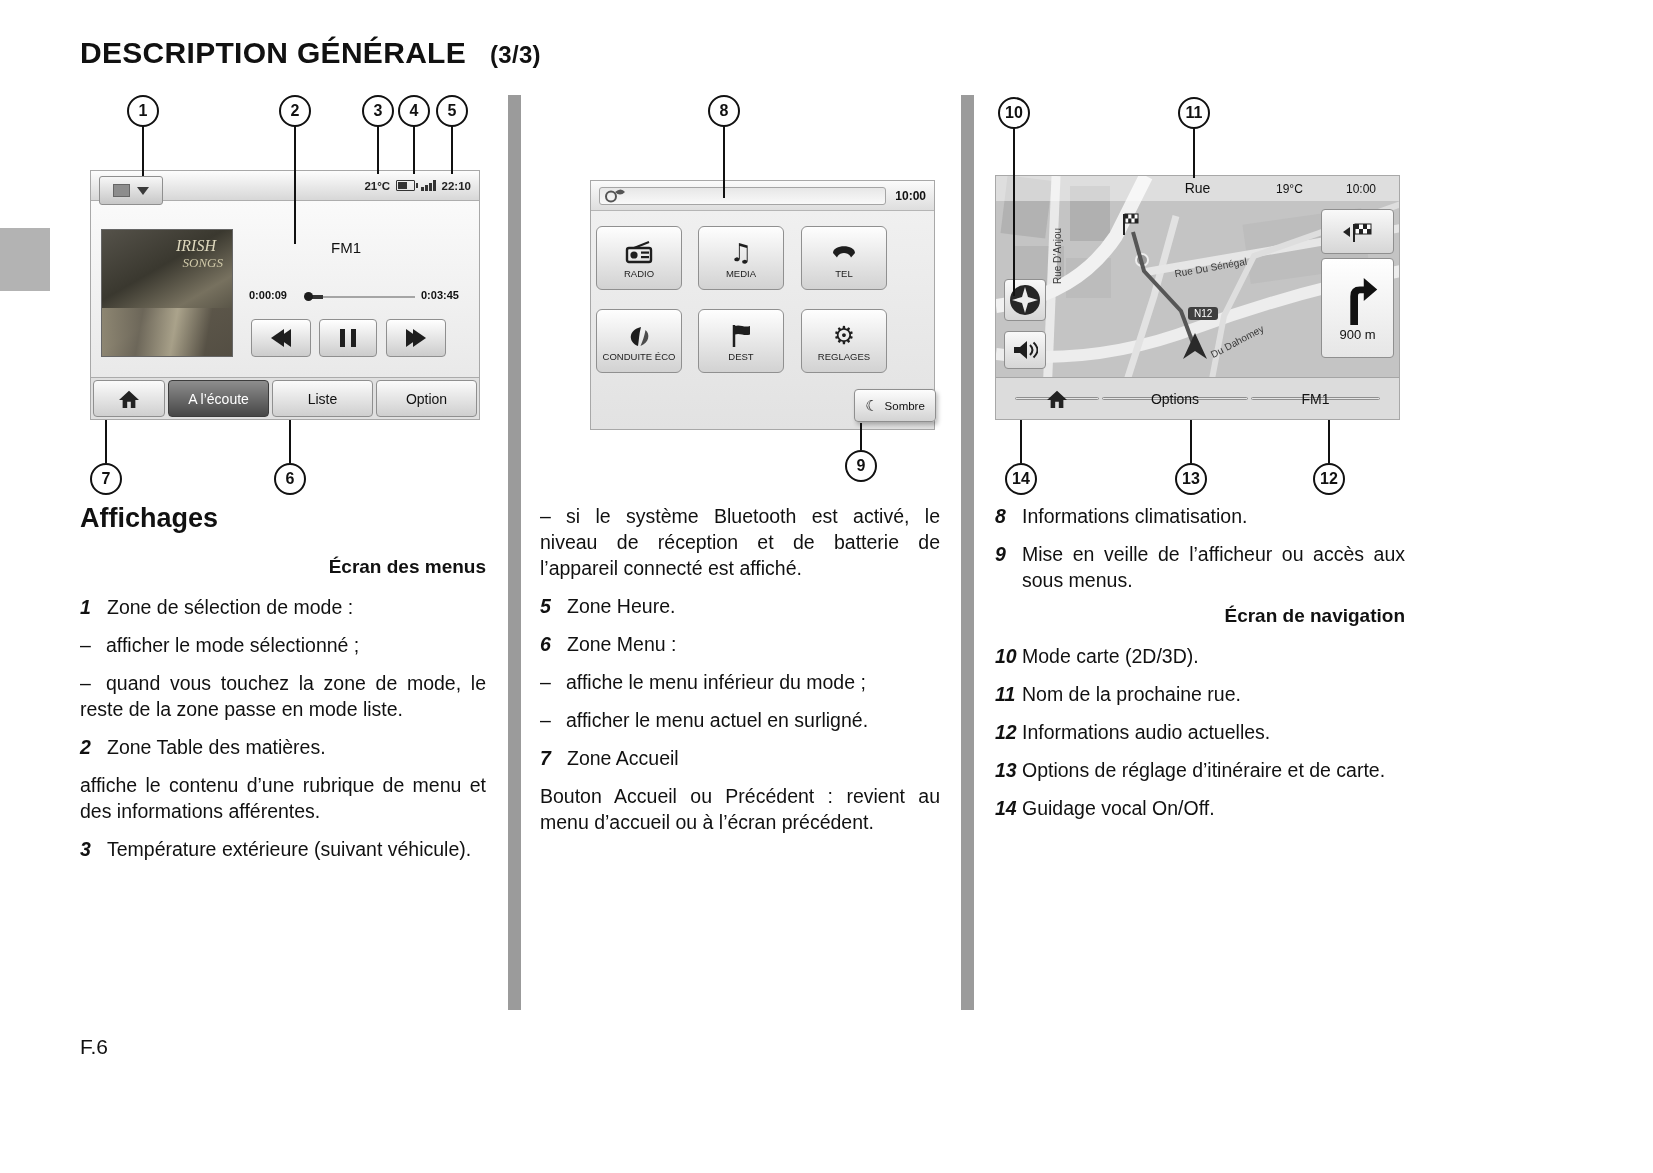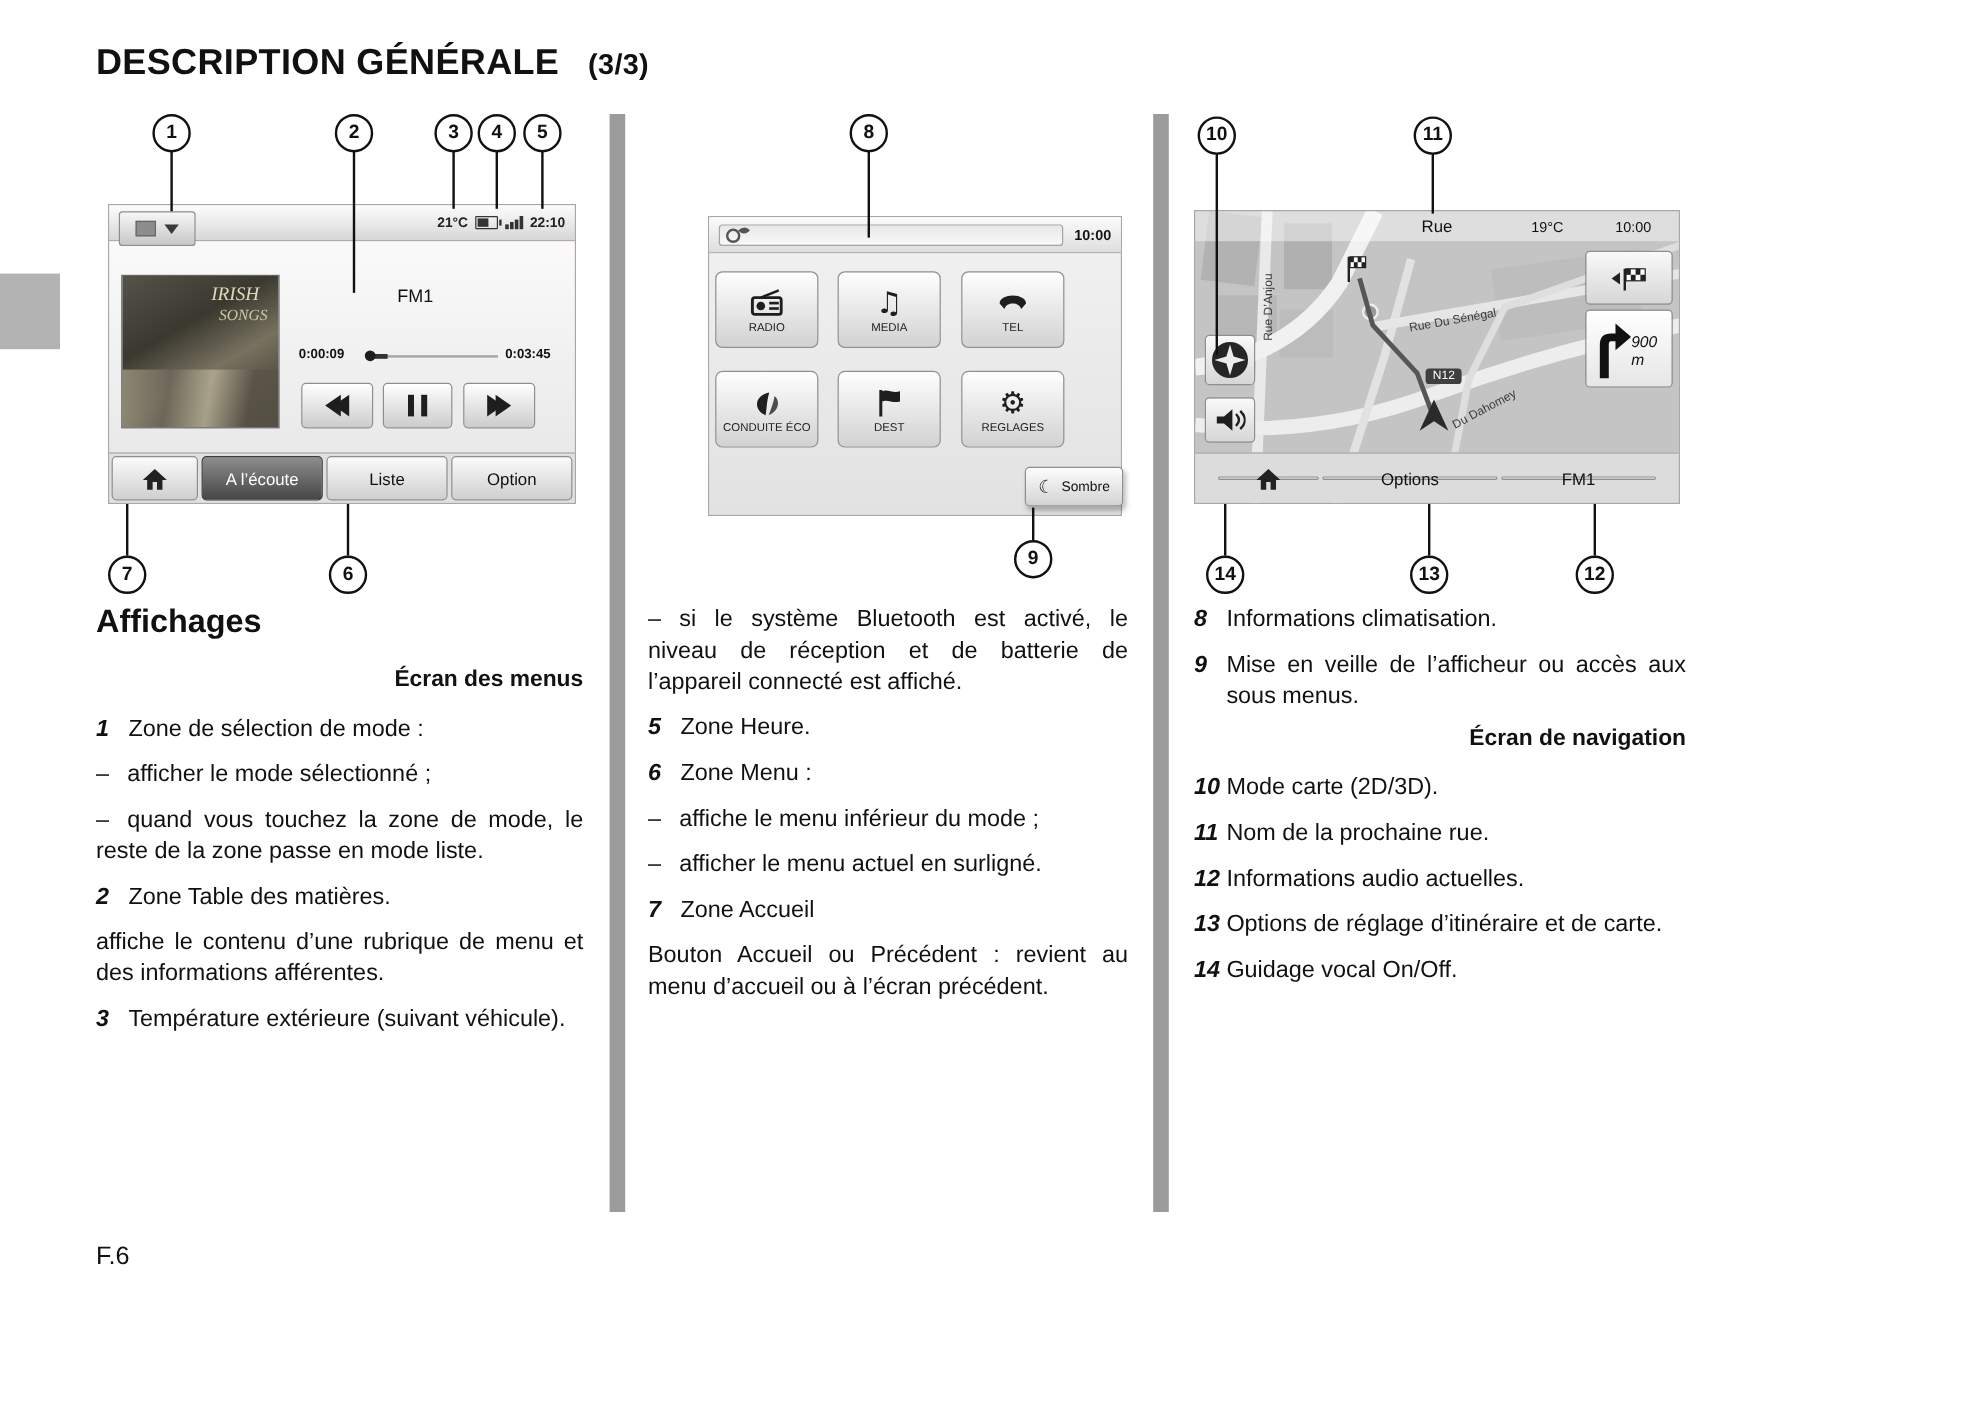--- a/index.html
+++ b/index.html
@@ -12,21 +12,21 @@
   .edge-tab{position:absolute;left:0;top:228px;width:50px;height:63px;background:#b3b3b3;}
   .vbar{position:absolute;top:95px;width:13px;height:915px;background:#9b9b9b;}
   .footer{position:absolute;left:80px;top:1035px;font-size:21px;}
 
   
   .callout{position:absolute;width:28px;height:28px;border:2.5px solid #111;border-radius:50%;background:#fff;
            display:flex;align-items:center;justify-content:center;font-size:16px;font-weight:bold;z-index:6;}
   .cline{position:absolute;width:2px;background:#111;z-index:5;}
 
   
-  .fig{position:absolute;border:1px solid #a8a8a8;box-sizing:border-box;background:#fca5a5;}
+  .fig{position:absolute;border:1px solid #a8a8a8;box-sizing:border-box;background:#a16207;}
   .tab{flex:1;background:linear-gradient(#fbfbfb,#cfcfcf);border:1px solid #8f8f8f;border-radius:4px;
        display:flex;align-items:center;justify-content:center;font-size:14px;box-sizing:border-box;}
   .tab.home{flex:0 0 72px;}
   .tab.selected{background:linear-gradient(#8d8d8d,#474747);color:#fff;border-color:#3c3c3c;}
   .glyph{font-family:"DejaVu Sans",sans-serif;}
 
   
   .fig1{left:90px;top:170px;width:390px;height:250px;}
   .f1-statusbar{height:30px;background:linear-gradient(#fdfdfd,#d7d7d7);border-bottom:1px solid #adadad;
                 display:flex;align-items:center;justify-content:space-between;padding:0 8px;box-sizing:border-box;}
@@ -85,21 +85,21 @@
   
   .fig3{left:995px;top:175px;width:405px;height:245px;background:#c6c6c6;overflow:hidden;}
   .map-svg{position:absolute;left:0;top:0;}
   .nav-topband{position:absolute;left:0;top:0;width:100%;height:25px;background:rgba(255,255,255,.45);}
   .nav-street{position:absolute;left:0;right:0;top:4px;text-align:center;font-size:14px;}
   .nav-temp{position:absolute;left:280px;top:6px;font-size:12px;}
   .nav-time{position:absolute;left:350px;top:6px;font-size:12px;}
   .navbtn{position:absolute;background:linear-gradient(#f9f9f9,#d6d6d6);border:1px solid #8f8f8f;border-radius:4px;
           display:flex;align-items:center;justify-content:center;box-sizing:border-box;}
   .nav-flagbtn{left:325px;top:33px;width:73px;height:45px;}
-  .nav-turnbtn{left:325px;top:82px;width:73px;height:65px;background:linear-gradient(#ffffff,#e6e6e6);font-style:italic;}
+  .nav-turnbtn{left:325px;top:82px;width:73px;height:100px;flex-direction:column;background:linear-gradient(#ffffff,#e6e6e6);}
   .nav-dist{font-size:13px;margin-top:2px;}
   .nav-eta{position:absolute;left:324px;top:170px;width:76px;font-size:11px;display:flex;flex-direction:column;gap:3px;padding-left:6px;box-sizing:border-box;}
   .eta-row{display:flex;align-items:flex-start;gap:4px;margin-top:39px;}
   .nav-compass{left:8px;top:103px;width:42px;height:42px;}
   .nav-volume{left:8px;top:155px;width:42px;height:38px;}
   .map-label{position:absolute;font-size:10px;color:#3a3a3a;white-space:nowrap;z-index:2;}
   .lab-anjou{left:56px;top:108px;transform:rotate(-90deg);transform-origin:left top;}
   .lab-senegal{left:178px;top:86px;transform:rotate(-10deg);}
   .lab-dahomey{left:212px;top:160px;transform:rotate(-28deg);}
   .n12{position:absolute;left:192px;top:131px;background:#3f3f3f;color:#fff;font-size:10px;padding:1px 6px;border-radius:3px;z-index:2;}

